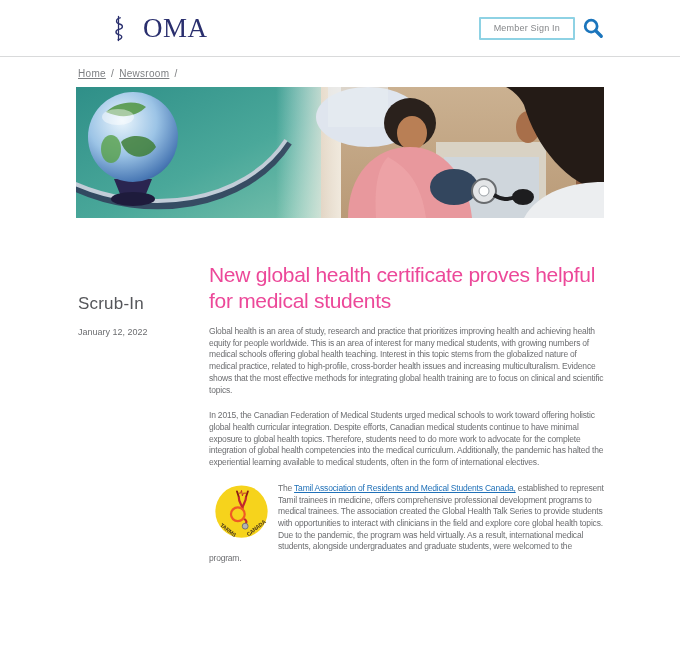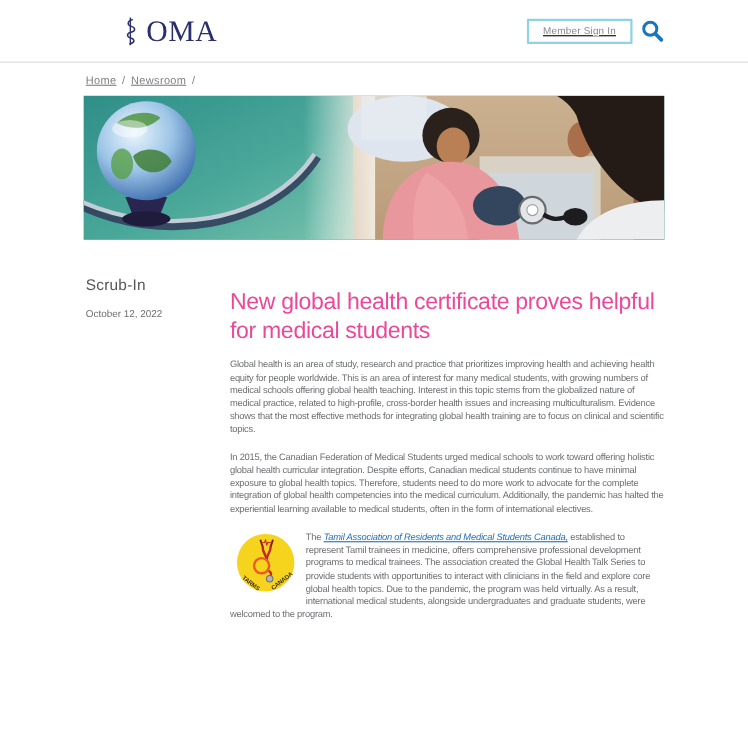--- a/index.html
+++ b/index.html
@@ -6,64 +6,64 @@
   body{
     width:680px;height:670px;position:relative;overflow:hidden;
     background:#ffffff;font-family:"Liberation Sans",sans-serif;
     -webkit-font-smoothing:antialiased;
   }
   
   .header{
     height:57px;display:flex;align-items:center;box-sizing:border-box;
     padding:0 76px 0 113px;border-bottom:1px solid #d9dadb;background:#fff;
   }
-  .logo{display:flex;align-items:center;gap:9px;text-decoration:none;cursor:pointer;}
+  .logo{display:flex;align-items:center;gap:19px;text-decoration:none;cursor:pointer;}
   .logo-glyph{display:flex;align-items:center;}
   .logo-text{
     font-family:"Liberation Serif",serif;font-size:27px;line-height:1;
     color:#2a2f6e;letter-spacing:.5px;
   }
-  .header-right{margin-left:auto;display:flex;align-items:flex-start;gap:7px;text-decoration:underline;}
+  .header-right{margin-left:auto;display:flex;align-items:flex-start;gap:7px;}
   .member-btn{
     border:2px solid #8ed2e4;background:#fff;color:#85878a;
     font-family:"Liberation Sans",sans-serif;font-size:9px;letter-spacing:.2px;
     padding:5px 13px;border-radius:1px;cursor:pointer;line-height:1;
   }
   .search-btn{background:none;border:none;padding:0;width:22px;height:22px;cursor:pointer;}
   
   .breadcrumb{margin:11px 0 0 78px;font-size:10px;color:#7d7f82;letter-spacing:.3px;}
   .breadcrumb a{color:#7d7f82;text-decoration:underline;cursor:pointer;}
   .breadcrumb .sep{margin:0 2px;text-decoration:none;}
   
   .hero{margin:8px 76px 0;height:131px;overflow:hidden;background:#59b3a4;}
   .hero svg{display:block;width:100%;height:100%;}
   
   .article-grid{display:flex;margin:30px 76px 0 78px;}
   .meta{width:131px;flex:none;padding-top:3px;}
-  .category{font-size:14px;color:#55565a;letter-spacing:.2px;}
+  .category{font-size:17px;color:#55565a;letter-spacing:.2px;margin-top:43px;}
   .date{margin-top:13px;font-size:9px;color:#6d6e71;}
   .article{flex:1;min-width:0;}
   .title{
     margin:14px 0 0;font-size:21px;line-height:1.26;font-weight:400;
     color:#ec4899;letter-spacing:-.3px;
   }
   .subtitle{
     margin:15px 0 0;font-size:14.5px;line-height:1.35;font-weight:400;
     color:#3e5fae;letter-spacing:-.3px;
   }
   .body-text{
     margin:11px 0 0;font-size:8.5px;line-height:1.38;color:#6d6e71;
     letter-spacing:-.2px;
   }
   .body-text + .body-text{margin-top:14px;}
   .para3{margin-top:15px;}
   .para3::after{content:"";display:block;clear:both;}
   .tarms-float{float:left;width:55px;height:55px;margin:1px 9px 3px 5px;}
   .tarms-float svg{display:block;width:100%;height:100%;}
-  .inline-link{color:#1f70b8;text-decoration:underline;cursor:pointer;font-style:italic;}
+  .inline-link{color:#1f70b8;text-decoration:underline;cursor:pointer;}
 </style>
 </head>
 <body>
 
 <div>
 
   <header class="header">
     <a class="logo">
       <span class="logo-glyph">
         <svg width="11" height="27" viewBox="0 0 12 30">
@@ -150,21 +150,21 @@
       <circle cx="408" cy="104" r="12" fill="#e3e5e7" stroke="#696c6f" stroke-width="2"></circle>
       <circle cx="408" cy="104" r="5" fill="#ffffff" stroke="#9aa0a5" stroke-width="1"></circle>
       <path d="M418,108 C428,114 432,112 440,110" stroke="#1d1d1f" stroke-width="4" fill="none"></path>
       <ellipse cx="447" cy="110" rx="11" ry="8" fill="#1d1d1f"></ellipse>
     </svg>
   </div>
 
   <div class="article-grid">
     <aside class="meta">
       <div class="category">Scrub-In</div>
-      <div class="date">October 12, 2022</div>
+      <div class="date">January 12, 2022</div>
     </aside>
 
     <article class="article">
       <h1 class="title">New global health certificate proves helpful for medical students</h1>
 
       <p class="body-text">Global health is an area of study, research and practice that prioritizes improving health and achieving health equity for people worldwide. This is an area of interest for many medical students, with growing numbers of medical schools offering global health teaching. Interest in this topic stems from the globalized nature of medical practice, related to high-profile, cross-border health issues and increasing multiculturalism. Evidence shows that the most effective methods for integrating global health training are to focus on clinical and scientific topics.</p>
       <p class="body-text">In 2015, the Canadian Federation of Medical Students urged medical schools to work toward offering holistic global health curricular integration. Despite efforts, Canadian medical students continue to have minimal exposure to global health topics. Therefore, students need to do more work to advocate for the complete integration of global health competencies into the medical curriculum. Additionally, the pandemic has halted the experiential learning available to medical students, often in the form of international electives.</p>
 
       <p class="body-text para3">
         <span class="tarms-float">

